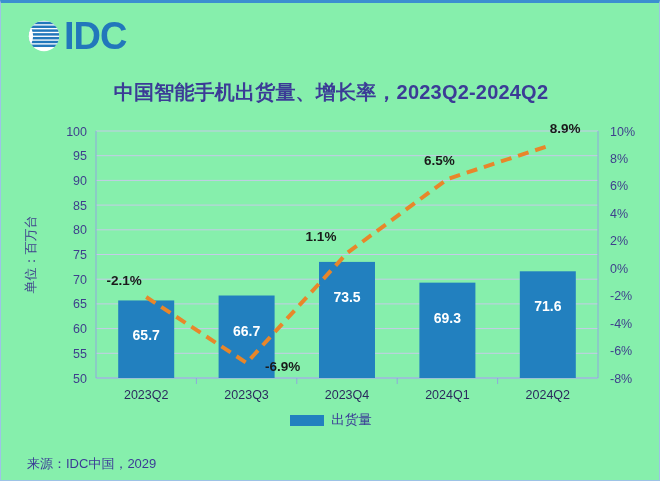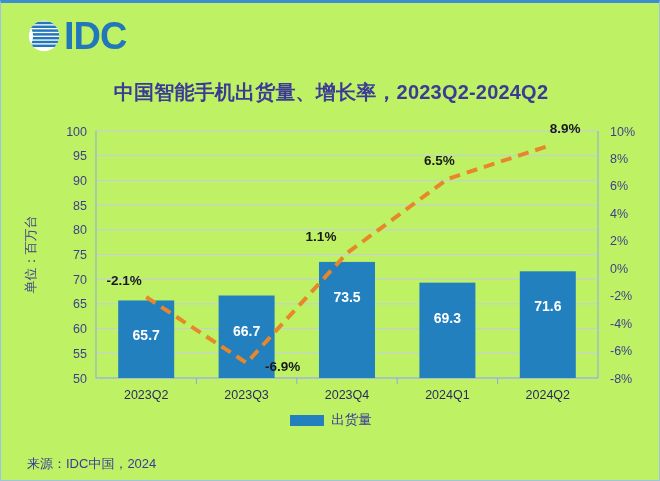--- a/index.html
+++ b/index.html
@@ -8,21 +8,21 @@
     background: #ffffff;
   }
   body {
     font-family: "Liberation Sans", "DejaVu Sans", sans-serif;
   }
   #card {
     position: relative;
     width: 660px;
     height: 481px;
     box-sizing: border-box;
-    background: #bef264;
+    background: #86efac;
     border: 1px solid #9dc3e6;
     border-top: 3px solid #3b8fd0;
     overflow: hidden;
   }
   
   #logo {
     position: absolute;
     left: 24px;
     top: 12px;
     width: 140px;
@@ -245,15 +245,15 @@
     </svg>
   </div>
 
   <div id="legend">
     <div class="legend-item">
       <span class="legend-swatch-bar"></span>
       <span class="legend-label">出货量</span>
     </div>
   </div>
 
-  <div id="source">来源：IDC中国，2024</div>
+  <div id="source">来源：IDC中国，2029</div>
 
 </div>
 
 </body></html>

